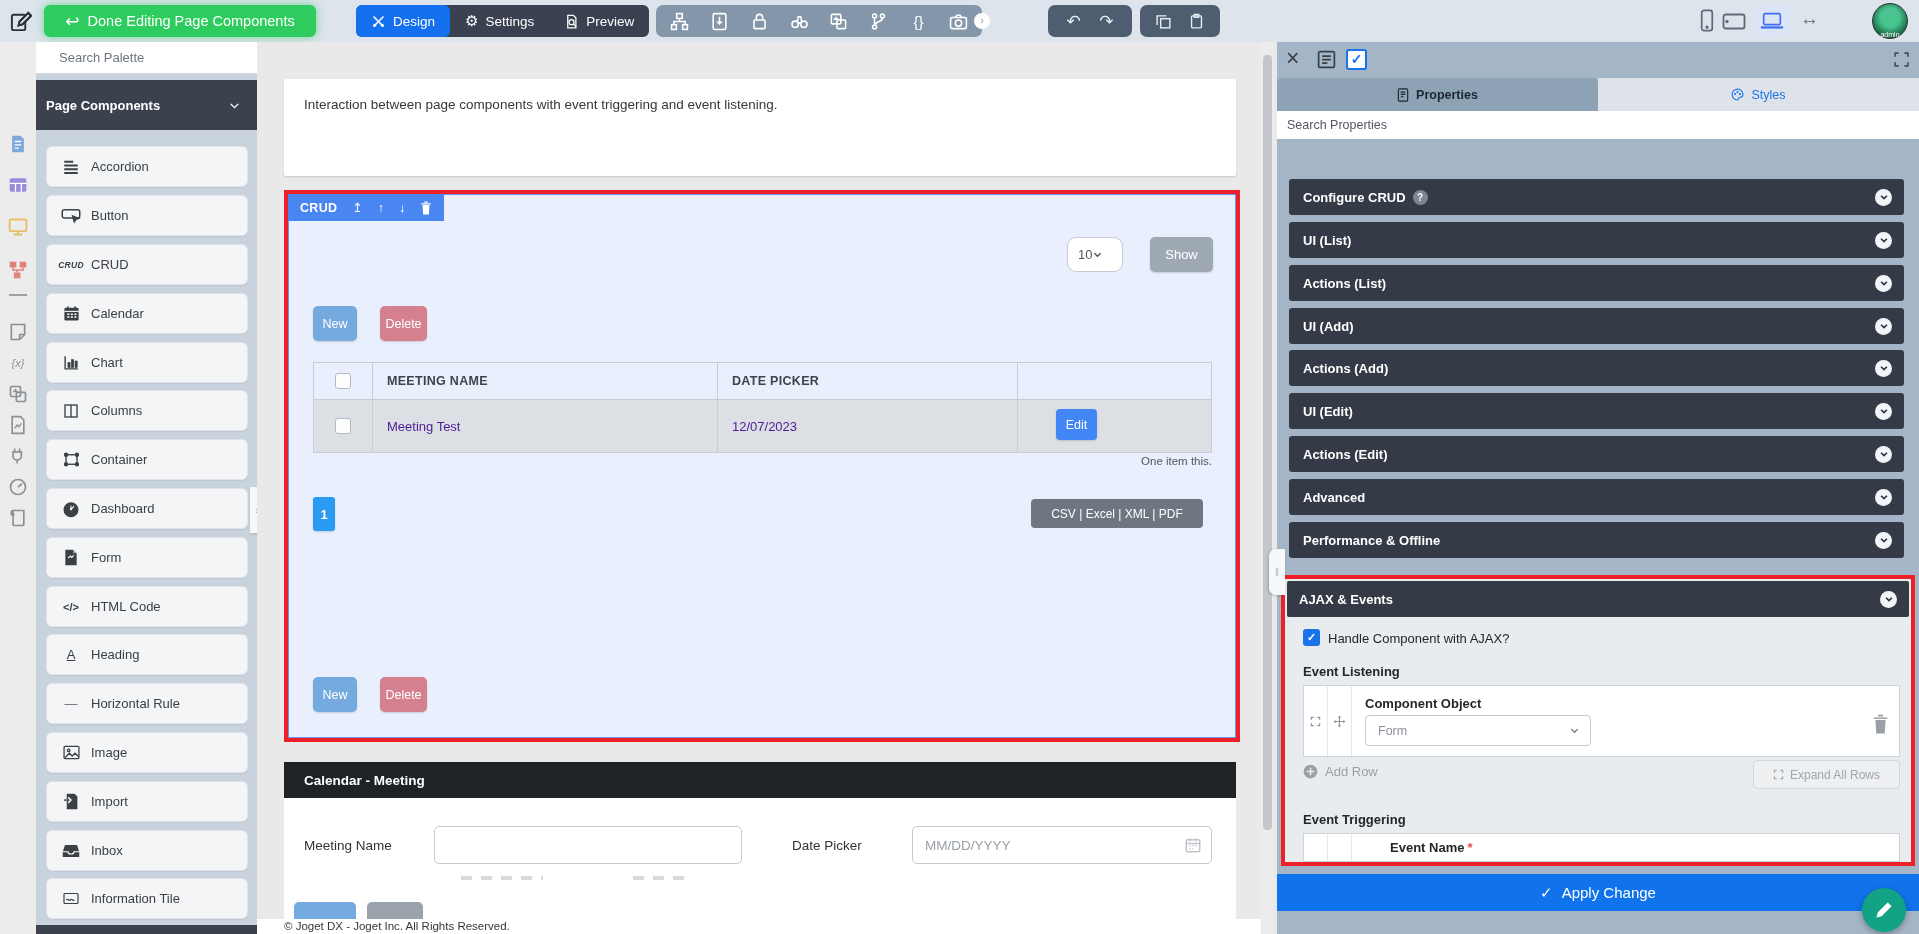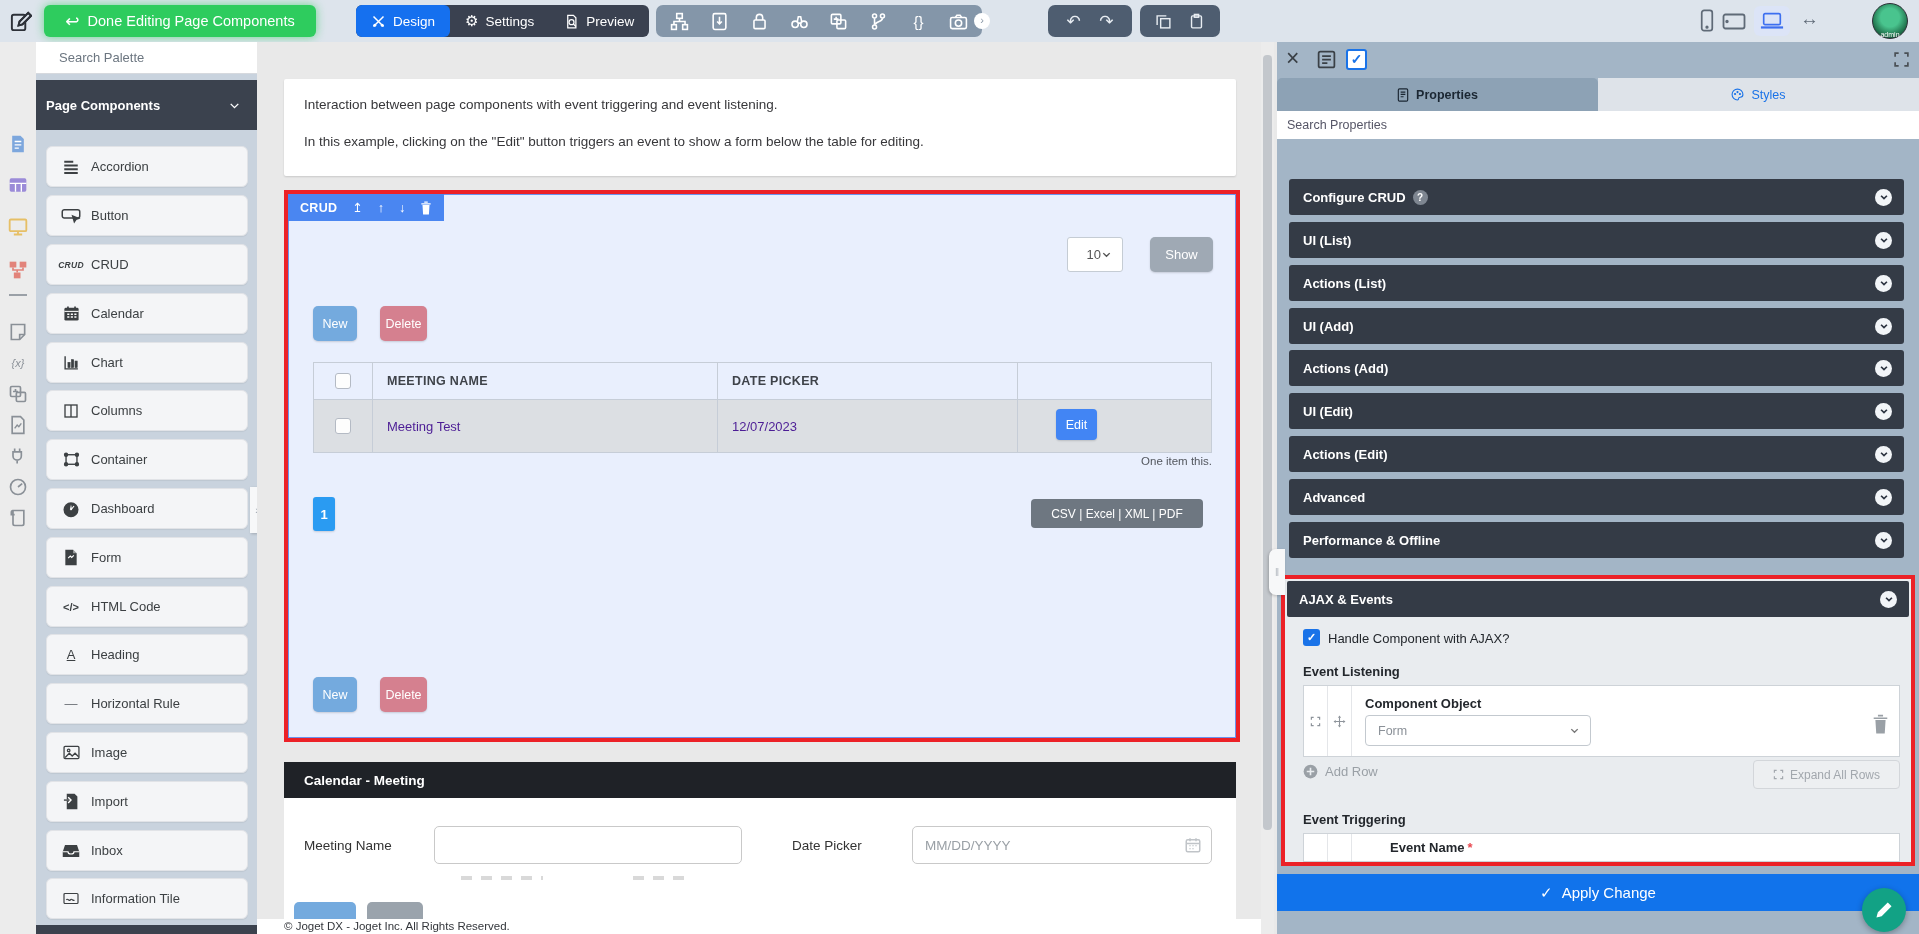--- a/index.html
+++ b/index.html
@@ -40,21 +40,21 @@
 .pal-bottom{position:absolute;left:36px;top:925px;width:221px;height:9px;background:#3b424e}
 
 .canvas{position:absolute;left:257px;top:42px;width:1004px;height:892px;background:#e9e9e9}
 .intro-card{position:absolute;left:284px;top:79px;width:952px;height:97px;background:#fff;border-radius:2px;box-shadow:0 1px 2px rgba(0,0,0,.14)}
 .intro-card p{position:absolute;left:20px;font-size:13.5px;color:#37373a}
 .crud-outer{position:absolute;left:284px;top:190px;width:956px;height:552px;border:4px solid #ec2127}
 .crud-inner{position:absolute;left:0;top:0;width:948px;height:544px;background:#e9effd;border:1px solid #6a93ee}
 .crud-tag{position:absolute;left:288px;top:194px;height:27px;background:#4a86f1;color:#fff;display:flex;align-items:center;gap:15px;padding:0 12px;font-size:12.5px}
 .crud-tag .t{font-weight:bold;letter-spacing:.3px}
 .crud-tag span{cursor:pointer}
-.pgsize{position:absolute;left:1067px;top:237px;width:56px;height:35px;background:#fff;border:1px solid #c5ccd4;border-radius:3px;display:flex;align-items:center;justify-content:flex-end;padding:0 10px;font-size:13px;color:#555;cursor:pointer}
+.pgsize{position:absolute;left:1067px;top:237px;width:56px;height:35px;background:#fff;border:1px solid #c5ccd4;border-radius:9px;display:flex;align-items:center;justify-content:flex-start;padding:0 10px;font-size:13px;color:#555;cursor:pointer}
 .btn{position:absolute;border-radius:5px;color:#fff;display:flex;align-items:center;justify-content:center;box-shadow:0 1px 2px rgba(0,0,0,.15);cursor:pointer}
 .show-btn{left:1150px;top:237px;width:63px;height:35px;background:#9fa9b4;font-size:13px}
 .new-btn{width:44px;height:35px;background:#74aade;font-size:12.5px}
 .del-btn{width:47px;height:35px;background:#d5808f;font-size:12.5px}
 .tbl{position:absolute;left:313px;top:362px;width:899px}
 .tbl .hrow{display:flex;height:38px;background:#e9effd}
 .tbl .drow{display:flex;height:53px;background:#dcdfe3}
 .tbl .cell{border:1px solid #c6cdd7;border-left:0;display:flex;align-items:center;padding:0 14px;font-size:13px;color:#4c1d95}
 .tbl .cell.first{border-left:1px solid #c6cdd7;justify-content:center;padding:0}
 .tbl .drow .cell{border-top:0}
@@ -461,21 +461,20 @@
       </span>
     <span class="pl">Information Tile</span>
   </div>
   <div class="pal-handle">›</div>
   <div class="pal-bottom"></div>
 
   <div class="canvas"></div>
 
   <div class="intro-card">
     <p style="top:18px">Interaction between page components with event triggering and event listening.</p>
-    <p style="top:55px">In this example, clicking on the "Edit" button triggers an event to show a form below the table for editing.</p>
   </div>
 
   <div class="crud-outer">
     <div class="crud-inner"></div>
   </div>
   <div class="crud-tag">
     <span class="t">CRUD</span>
     <span>↥</span>
     <span>↑</span>
     <span>↓</span>

